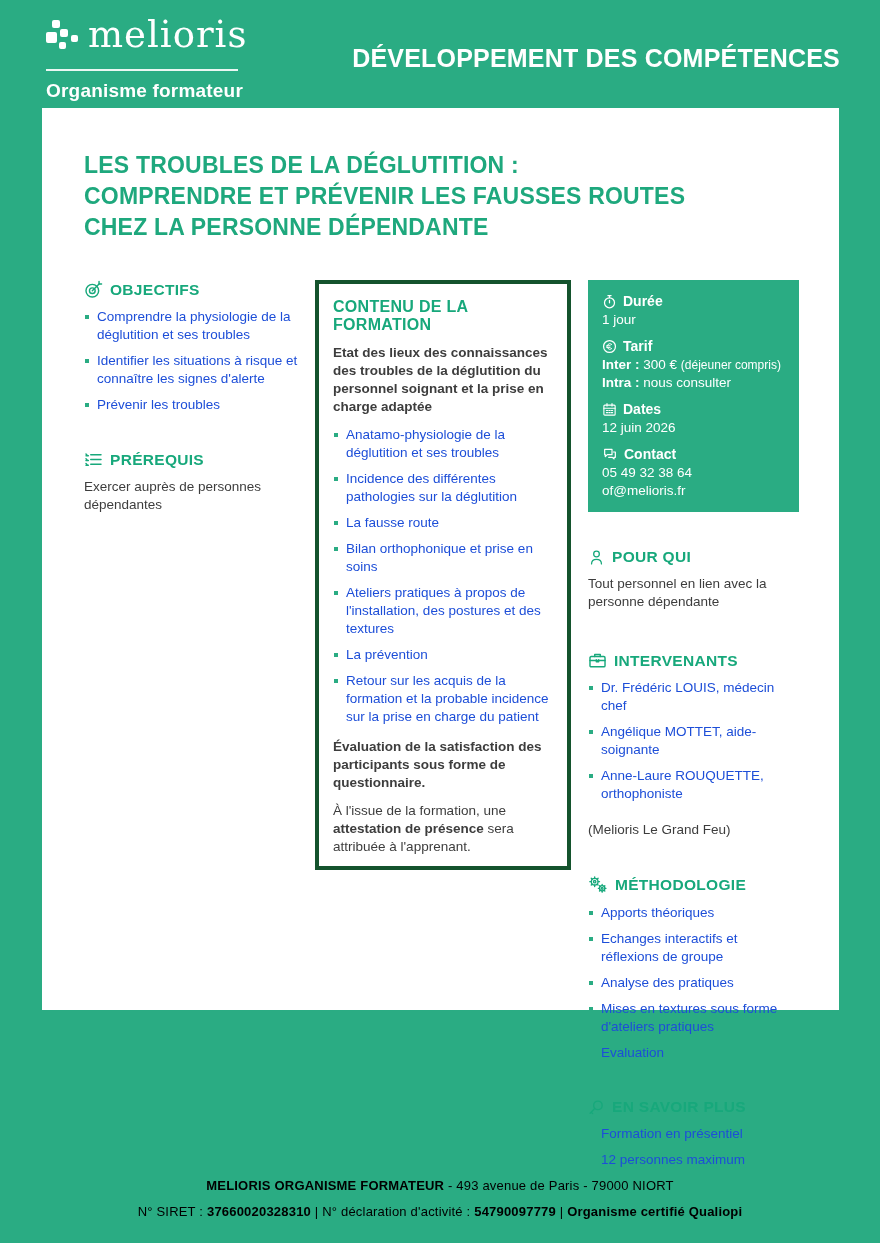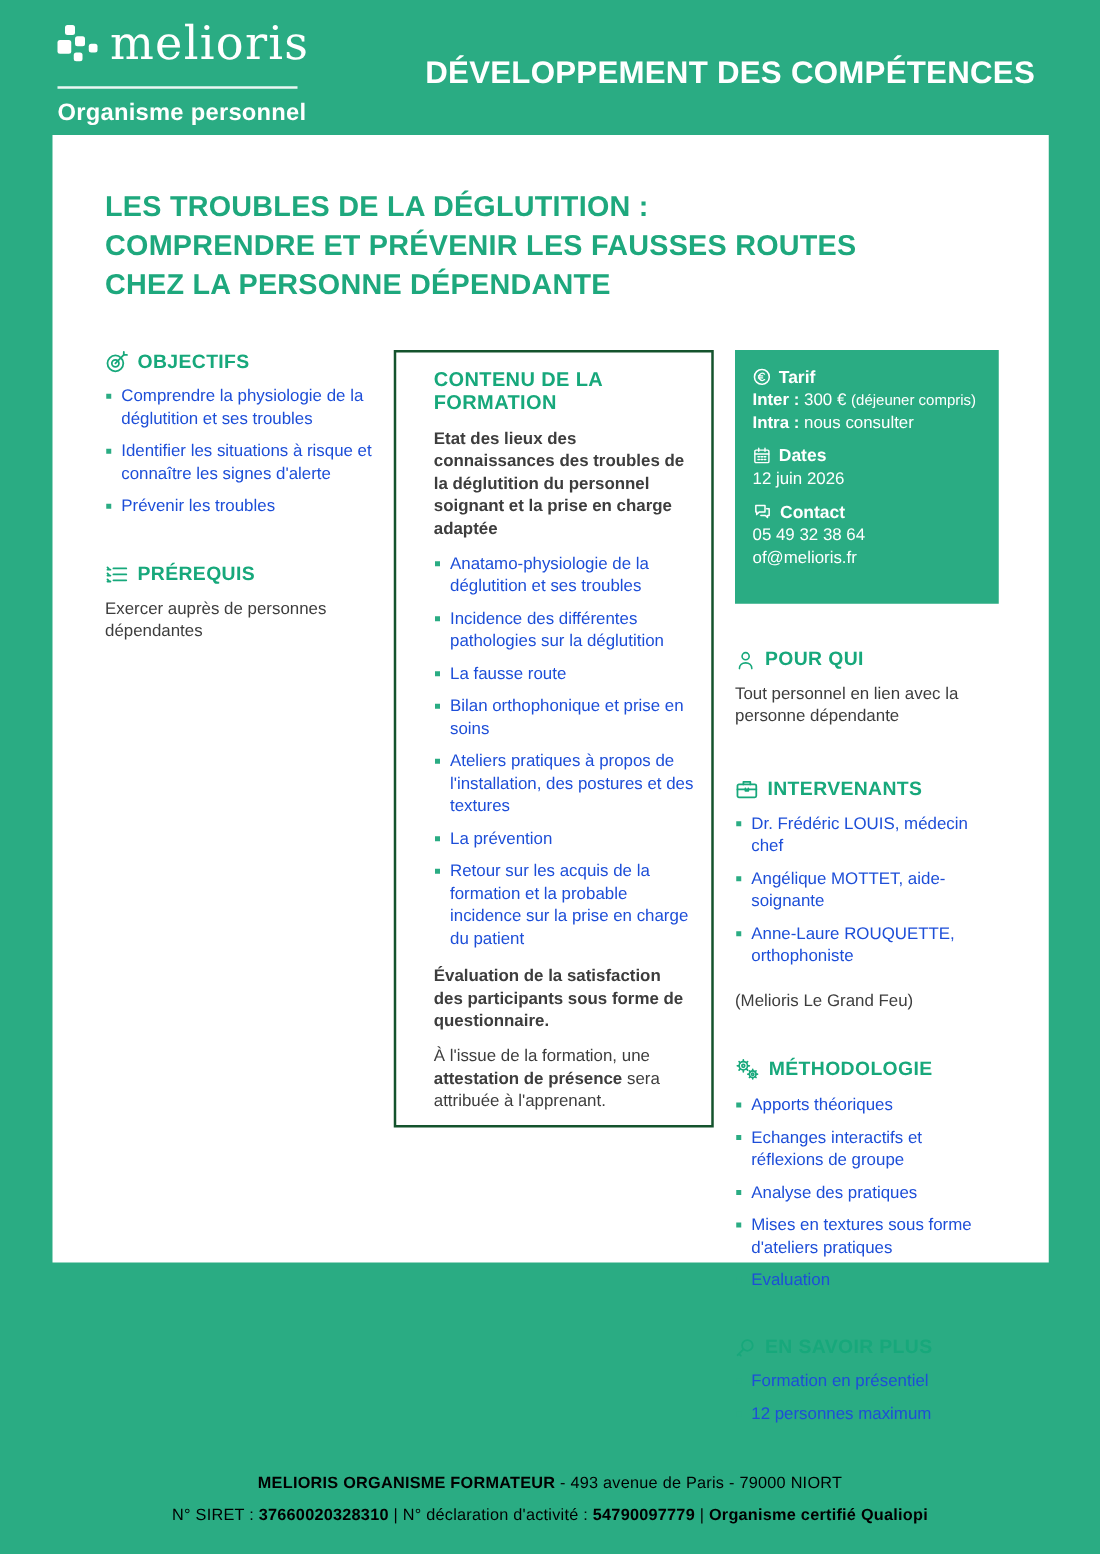--- a/index.html
+++ b/index.html
@@ -16,21 +16,21 @@
   .logo-mark i{position:absolute;background:#fff;border-radius:2px;display:block;}
   .logo-mark i:nth-child(1){left:6px;top:0;width:8px;height:8px;}
   .logo-mark i:nth-child(2){left:0;top:12px;width:11px;height:11px;}
   .logo-mark i:nth-child(3){left:14px;top:9px;width:8px;height:8px;}
   .logo-mark i:nth-child(4){left:25px;top:15px;width:7px;height:7px;}
   .logo-mark i:nth-child(5){left:13px;top:22px;width:7px;height:7px;}
   .logo-text{font-family:"DejaVu Serif", serif;font-size:37px;font-weight:400;letter-spacing:1px;line-height:1;}
   .logo-underline{width:192px;height:2px;background:rgba(255,255,255,.9);margin-top:9px;}
   .logo-sub{font-size:19px;font-weight:600;margin-top:9px;letter-spacing:.2px;}
   .banner-title{
-    position:absolute;right:52px;top:44px;color:#fff;
+    position:absolute;right:40px;top:44px;color:#fff;
     font-size:25px;font-weight:700;letter-spacing:.2px;white-space:nowrap;
   }
   
   .page{position:absolute;left:42px;top:108px;width:797px;height:902px;background:#fff;}
   .page-title{
     position:absolute;left:42px;top:42px;width:700px;
     color:#1ea87d;font-size:23px;font-weight:700;line-height:31px;letter-spacing:.2px;
   }
   .col-left{position:absolute;left:42px;top:172px;width:220px;}
   .col-mid{position:absolute;left:273px;top:172px;width:256px;}
@@ -48,22 +48,22 @@
     position:relative;padding-left:13px;margin-bottom:8px;
     color:#1d4ed8;font-size:13.5px;line-height:18px;
   }
   ul.blist li::before{
     content:"";position:absolute;left:1px;top:7px;width:4px;height:4px;background:#2aac83;
   }
   .gap-sec{margin-top:30px;}
 
   
   .content-box{
-    box-sizing:border-box;border:2px solid #14532d;min-height:453px;
-    padding:14px 14px 10px 30px;
+    box-sizing:border-box;border:4px solid #14532d;min-height:453px;
+    padding:14px 14px 10px 14px;
   }
   .content-box .sec-head{font-size:16px;margin-bottom:10px;}
   .content-box p.bold-p{color:#3d3d3d;font-size:13.5px;font-weight:700;line-height:18px;margin:0 0 10px 0;}
   .content-box p.mix-p{color:#3d3d3d;font-size:13.5px;line-height:18px;margin:0;}
 
   
   .infobox{
     box-sizing:border-box;background:#2aac83;color:#fff;
     padding:13px 14px 12px 14px;min-height:203px;
   }
@@ -92,21 +92,21 @@
     <span class="logo-mark">
         <i></i>
         <i></i>
         <i></i>
         <i></i>
         <i></i>
       </span>
     <span class="logo-text">melioris</span>
   </div>
   <div class="logo-underline"></div>
-  <div class="logo-sub">Organisme personnel</div>
+  <div class="logo-sub">Organisme formateur</div>
 </div>
 <div class="banner-title">DÉVELOPPEMENT DES COMPÉTENCES</div>
 
 <div class="page">
 
   <div class="page-title">
     <div>LES TROUBLES DE LA DÉGLUTITION :</div>
     <div>COMPRENDRE ET PRÉVENIR LES FAUSSES ROUTES</div>
     <div>CHEZ LA PERSONNE DÉPENDANTE</div>
   </div>
@@ -158,20 +158,30 @@
         <li>Retour sur les acquis de la formation et la probable incidence sur la prise en charge du patient</li>
       </ul>
       <p class="bold-p" style="margin-top:12px;">Évaluation de la satisfaction des participants sous forme de questionnaire.</p>
       <p class="mix-p"><span>À l'issue de la formation, une </span><strong>attestation de présence</strong><span> sera attribuée à l'apprenant.</span></p>
     </div>
   </div>
 
   <div class="col-right">
 
     <div class="infobox">
+      <div class="ib-group">
+        <div class="ib-label">
+          <svg class="ico" width="15" height="15" viewBox="0 0 24 24" fill="none" stroke-width="2" stroke-linecap="round">
+            <circle cx="12" cy="14" r="8"></circle>
+              <path d="M12 14v-4 M9.5 2.5h5 M12 2.5v3"></path>
+          </svg>
+          <span>Durée</span>
+        </div>
+        <div class="ib-line">1 jour</div>
+      </div>
 
       <div class="ib-group">
         <div class="ib-label">
           <svg class="ico" width="15" height="15" viewBox="0 0 24 24" fill="none" stroke-width="2" stroke-linecap="round">
             <circle cx="12" cy="12" r="9.5"></circle>
               <path d="M15.5 8.5a4.5 4.5 0 1 0 0 7 M7.5 10.8h5.5 M7.5 13.4h5.5" stroke-width="1.6"></path>
           </svg>
           <span>Tarif</span>
         </div>
         <div class="ib-line"><span class="b">Inter :</span> <span>300 €</span> <span class="small">(déjeuner compris)</span></div>

